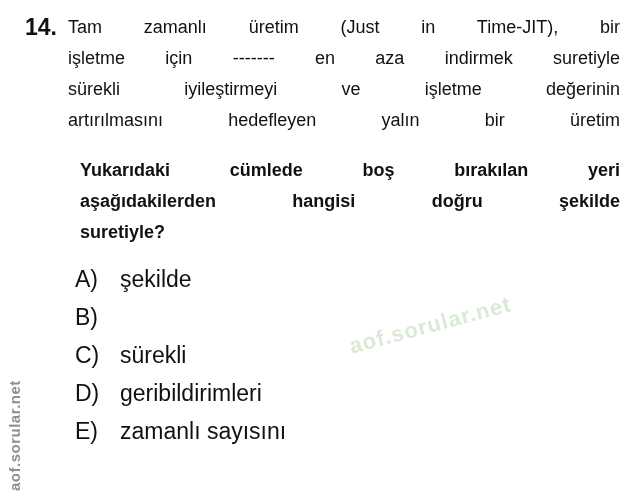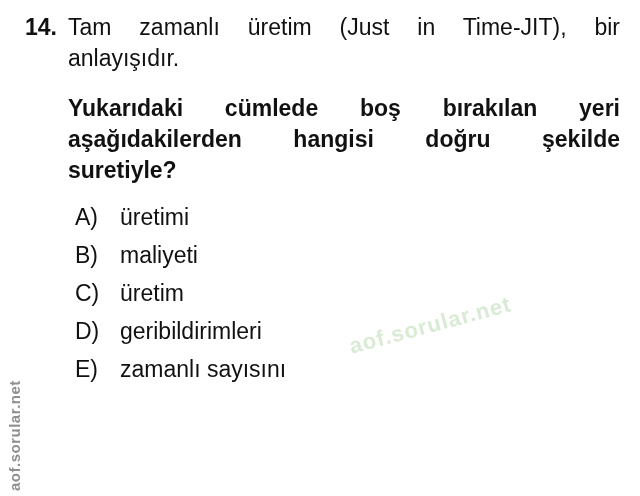--- a/index.html
+++ b/index.html
@@ -22,30 +22,30 @@
     flex: 0 0 43px;
     font-size: 23px;
     line-height: 31px;
     font-weight: bold;
   }
   .qtext {
     width: 552px;
     flex: 0 0 552px;
   }
   .tline {
-    font-size: 23px;
+    font-size: 18px;
     line-height: 31px;
     text-align: justify;
     text-align-last: justify;
     white-space: nowrap;
   }
   .tline.last {
     text-align-last: left;
   }
-  .prompt { margin-top: 19px; }
+  .prompt { margin-top: 19px; margin-left: 12px; }
   .prompt .tline { font-weight: bold; }
   .options {
     list-style: none;
     margin: 12px 0 0 0;
     padding: 0;
   }
   .option {
     display: flex;
     height: 38px;
     line-height: 38px;
@@ -87,41 +87,42 @@
 <body>
 
 <div class="page" style="background: rgb(255, 255, 255); color: rgb(17, 17, 17);">
 
   <div class="question-row">
     <div class="qnum">14.</div>
     <div class="qtext">
 
       <div>
         <div class="tline">Tam zamanlı üretim (Just in Time-JIT), bir</div>
-        <div class="tline last">anlayışıdır.</div>
+        <div class="tline">işletme için ------- en aza indirmek suretiyle</div>
+        <div class="tline">sürekli iyileştirmeyi ve işletme değerinin</div>
+        <div class="tline">artırılmasını hedefleyen yalın bir üretim</div>
       </div>
 
       <div class="prompt">
         <div class="tline">Yukarıdaki cümlede boş bırakılan yeri</div>
         <div class="tline">aşağıdakilerden hangisi doğru şekilde</div>
         <div class="tline last">suretiyle?</div>
       </div>
 
       <ul class="options">
         <li class="option">
           <span class="letter">A)</span>
-          <span>üretimi</span>
+          <span>şekilde</span>
         </li>
         <li class="option">
           <span class="letter">B)</span>
-          <span>maliyeti</span>
         </li>
         <li class="option">
           <span class="letter">C)</span>
-          <span>üretim</span>
+          <span>sürekli</span>
         </li>
         <li class="option">
           <span class="letter">D)</span>
           <span>geribildirimleri</span>
         </li>
         <li class="option">
           <span class="letter">E)</span>
           <span>zamanlı sayısını</span>
         </li>
       </ul>

